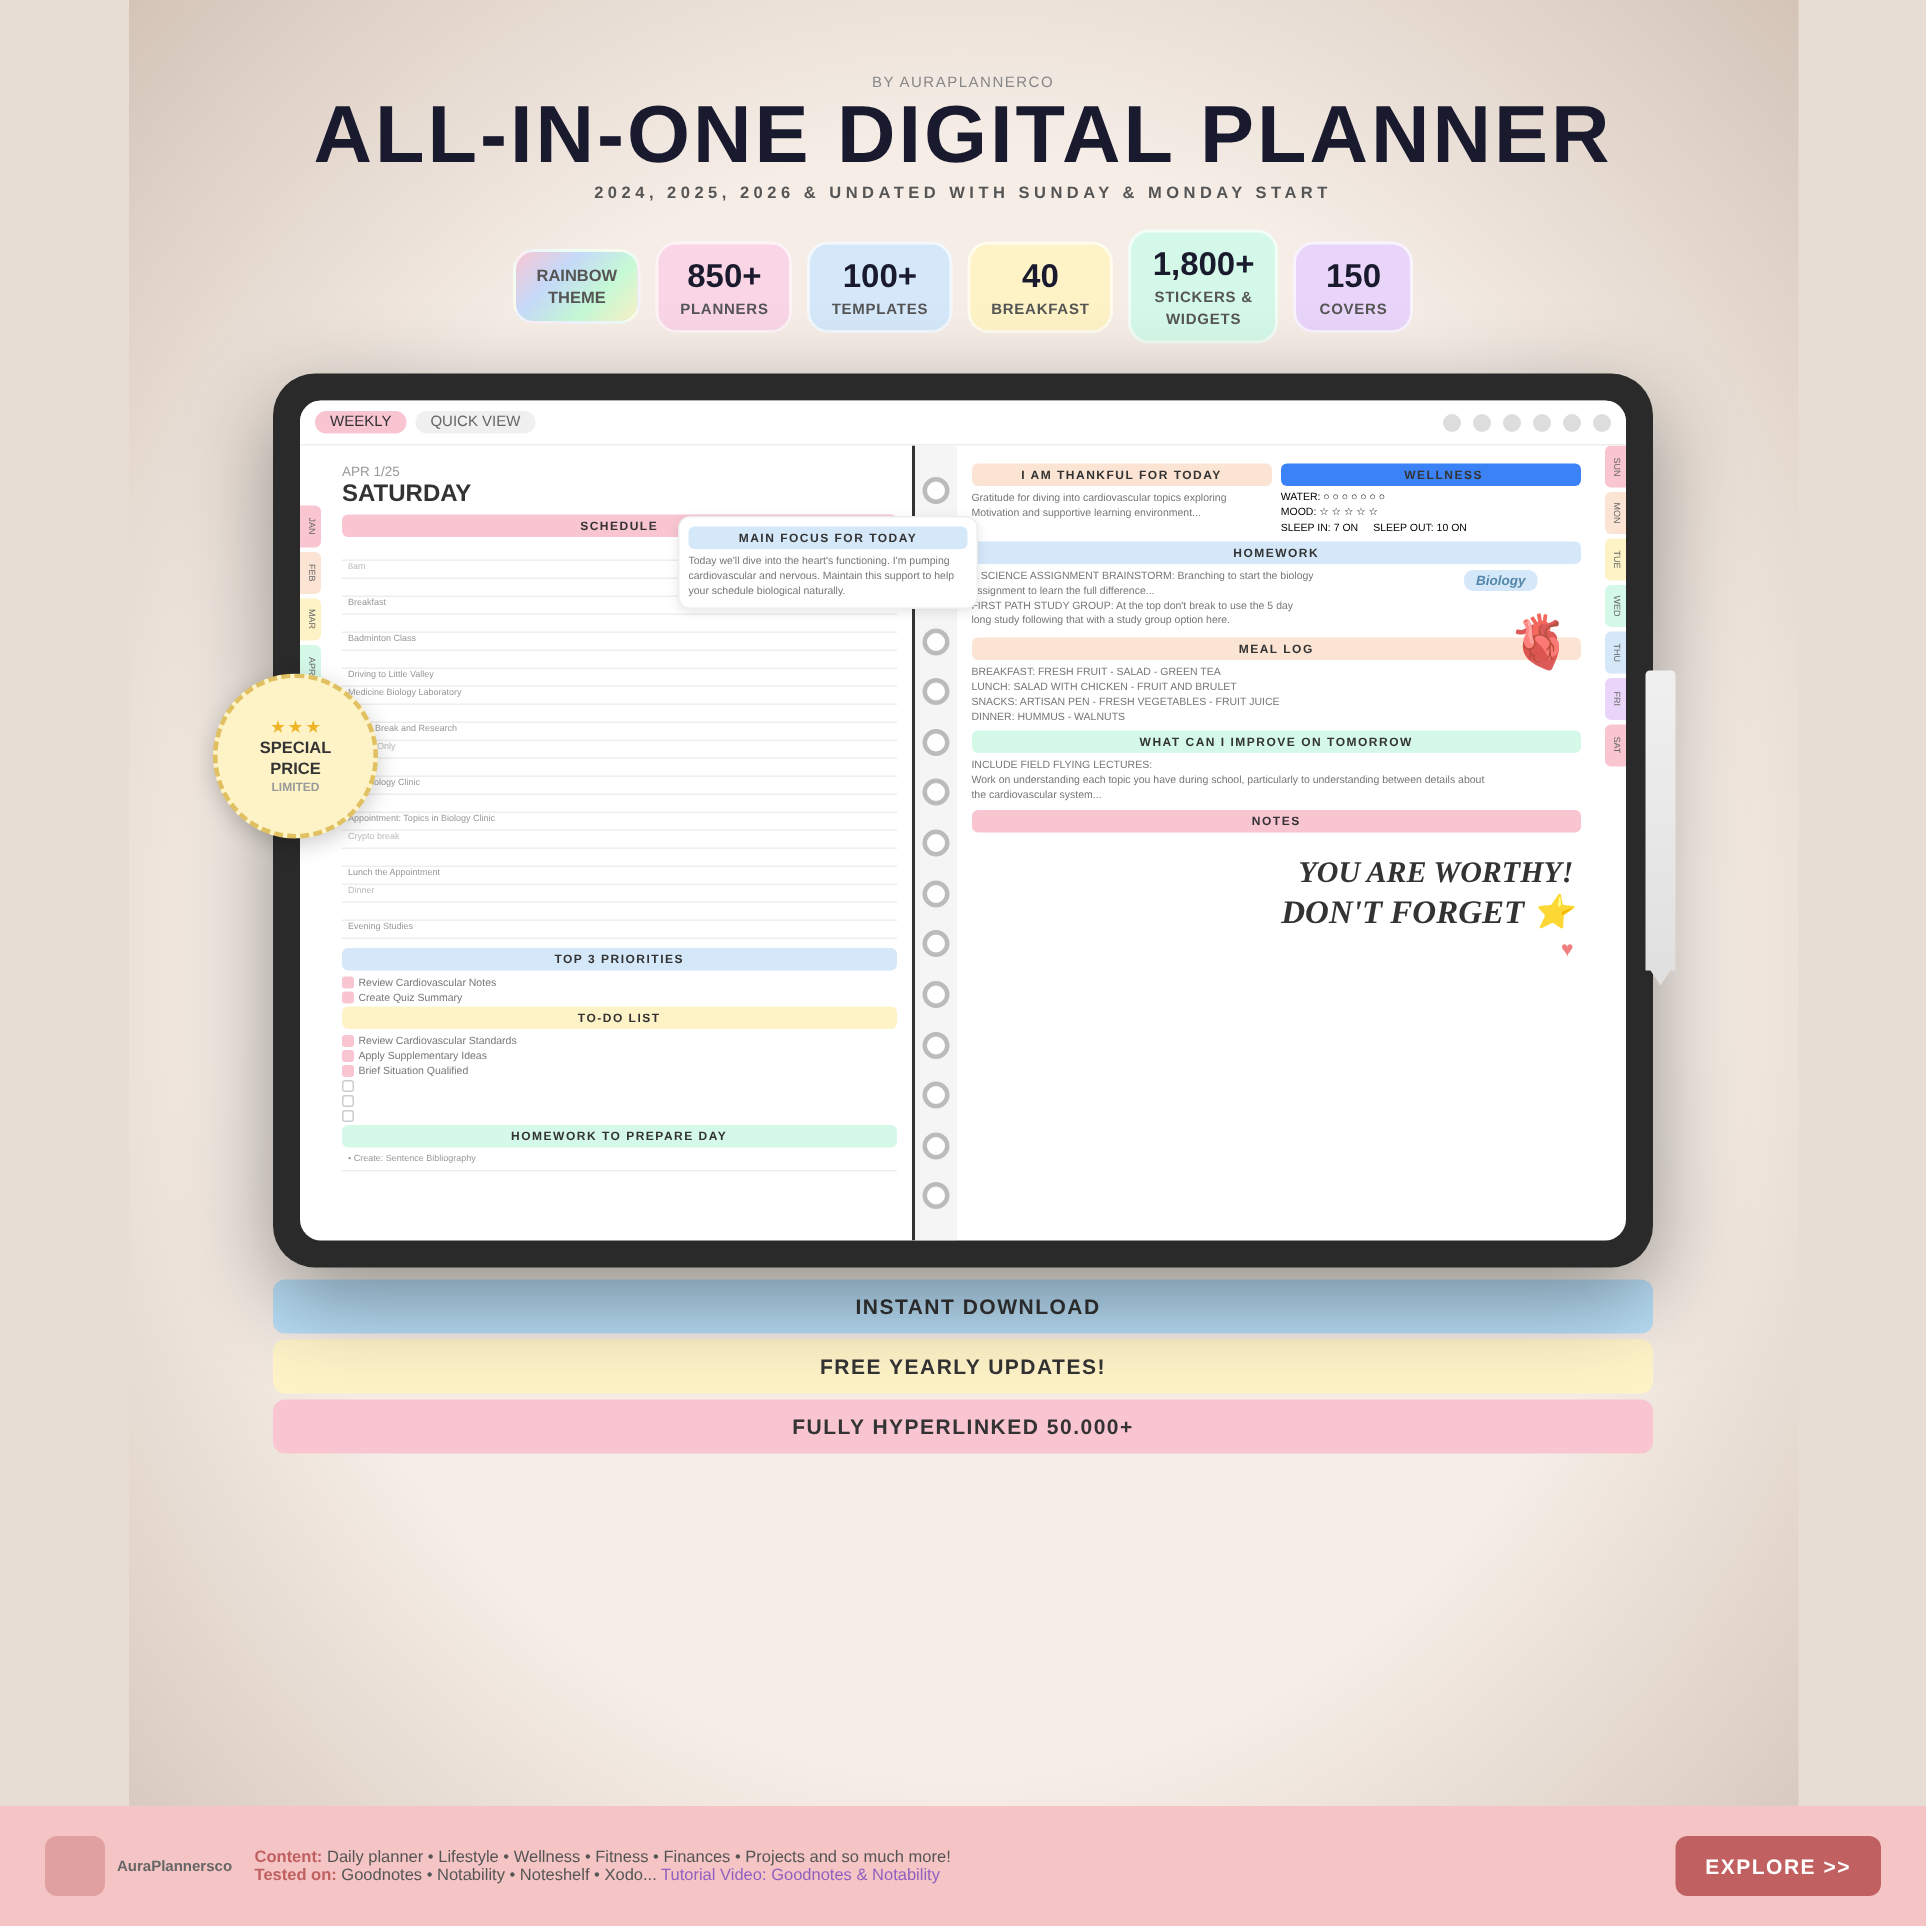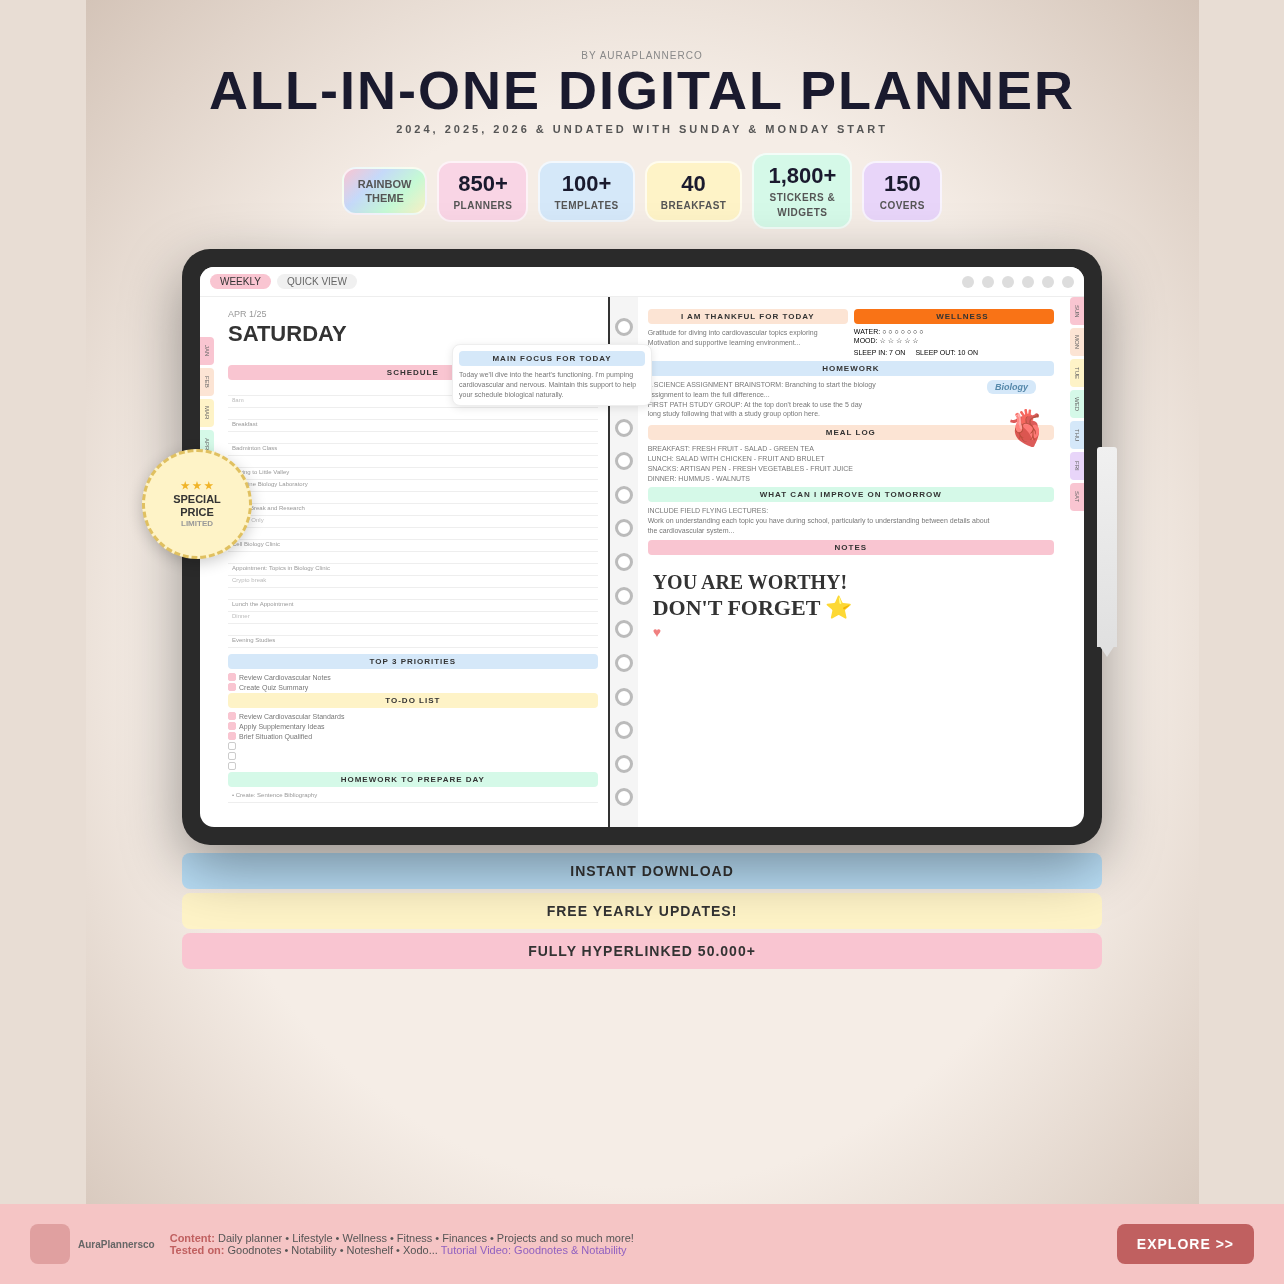--- a/index.html
+++ b/index.html
@@ -203,24 +203,24 @@
       overflow: hidden;
     }
 
     .planner-date {
       font-size: 9px;
       color: #999;
       margin-bottom: 2px;
     }
 
     .planner-day {
-      font-size: 22px;
+      font-size: 16px;
       font-weight: 900;
       color: #333;
-      margin-bottom: 18px;
+      margin-bottom: 4px;
     }
 
     .section-header {
       background: #f9c5d1;
       text-align: center;
       font-size: 8px;
       font-weight: 700;
       padding: 3px;
       border-radius: 4px;
       color: #333;
@@ -630,58 +630,58 @@
 
             <div style="padding-right:20px;">
 
               <div class="planner-two-col">
                 <div class="planner-col">
                   <div class="section-header peach">I AM THANKFUL FOR TODAY</div>
                   <div class="small-text">Gratitude for diving into cardiovascular topics exploring</div>
                   <div class="small-text">Motivation and supportive learning environment...</div>
                 </div>
                 <div class="planner-col">
-                  <div class="section-header" style="background:#f97316;padding-left:20px;">WELLNESS</div>
+                  <div class="section-header" style="background:#3b82f6;padding-left:20px;">WELLNESS</div>
                   <div style="font-size:7px;margin-bottom:2px;">WATER: ○ ○ ○ ○ ○ ○ ○</div>
                   <div style="font-size:7px;margin-bottom:2px;">MOOD: ☆ ☆ ☆ ☆ ☆</div>
                   <div style="display:flex;gap:10px;font-size:7px;margin-top:4px;">
                     <span>SLEEP IN: 7 ON</span>
                     <span>SLEEP OUT: 10 ON</span>
                   </div>
                 </div>
               </div>
 
               <div class="section-header blue">HOMEWORK</div>
 
               <div style="position:relative;margin-bottom:6px;">
                 <div class="small-text">A SCIENCE ASSIGNMENT BRAINSTORM: Branching to start the biology</div>
                 <div class="small-text">assignment to learn the full difference...</div>
                 <div class="small-text">FIRST PATH STUDY GROUP: At the top don't break to use the 5 day</div>
                 <div class="small-text">long study following that with a study group option here.</div>
-                <div style="position:absolute;right:18px;top:0;">
+                <div style="position:absolute;right:29px;top:0;">
                   <div style="background:#d5e8f9;border-radius:6px;padding:2px 8px;font-size:9px;font-style:italic;font-weight:700;color:#5588aa;">Biology</div>
                 </div>
 
                 <div style="position:absolute;right:5px;bottom:-30px;font-size:35px;opacity:0.8;">🫀</div>
               </div>
 
               <div class="section-header" style="background:#fce4d4;">MEAL LOG</div>
               <div class="small-text">BREAKFAST: FRESH FRUIT - SALAD - GREEN TEA</div>
               <div class="small-text">LUNCH: SALAD WITH CHICKEN - FRUIT AND BRULET</div>
               <div class="small-text">SNACKS: ARTISAN PEN - FRESH VEGETABLES - FRUIT JUICE</div>
               <div class="small-text">DINNER: HUMMUS - WALNUTS</div>
 
               <div class="section-header green" style="margin-top:4px;">WHAT CAN I IMPROVE ON TOMORROW</div>
               <div class="small-text">INCLUDE FIELD FLYING LECTURES:</div>
               <div class="small-text">Work on understanding each topic you have during school, particularly to understanding between details about</div>
               <div class="small-text">the cardiovascular system...</div>
 
               <div class="section-header" style="background:#f9c5d1;margin-top:4px;">NOTES</div>
 
-              <div style="text-align:left;padding:10px 5px;">
+              <div style="text-align:right;padding:10px 5px;font-style:italic;">
                 <div style="font-size:20px;font-weight:900;color:#333;font-family:'Comic Sans MS',cursive;line-height:1.3;">YOU ARE WORTHY!</div>
                 <div style="font-size:22px;font-weight:900;color:#333;font-family:'Comic Sans MS',cursive;">DON'T FORGET ⭐</div>
                 <div style="font-size:14px;color:#f08080;margin-top:3px;">♥</div>
               </div>
             </div>
           </div>
         </div>
       </div>
     </div>
 

